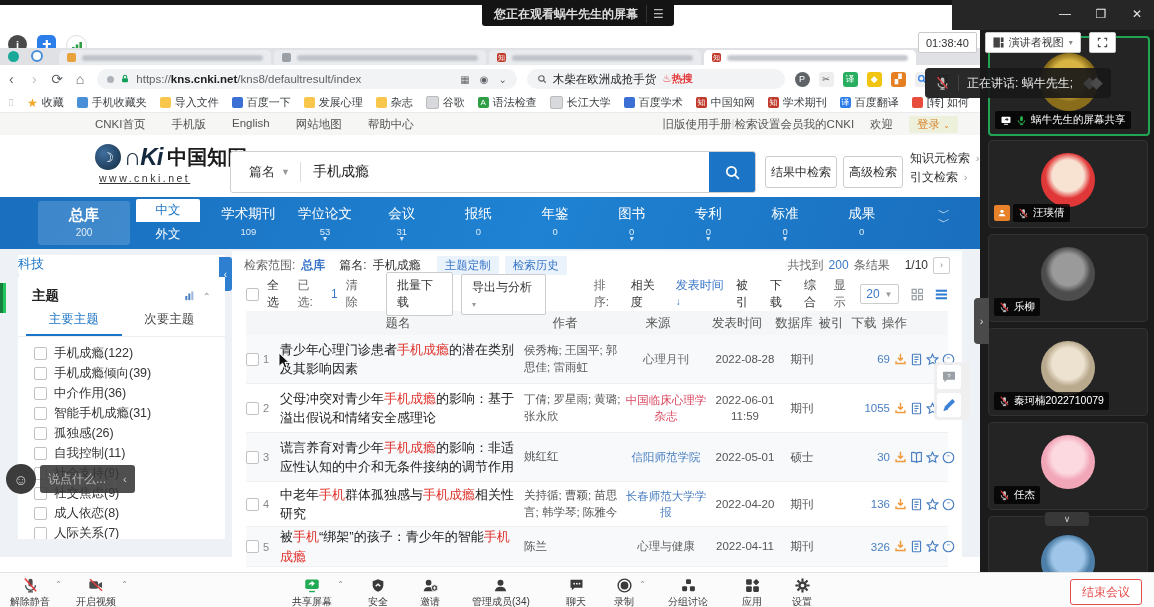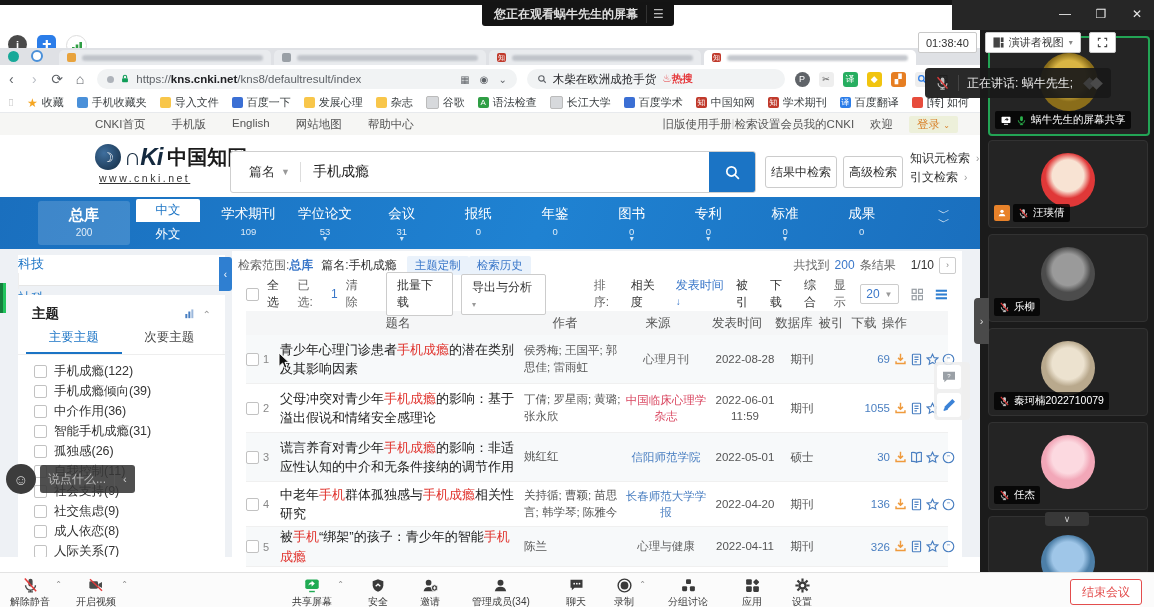--- a/index.html
+++ b/index.html
@@ -108,33 +108,33 @@
 
   #cnki-body{position:absolute;left:0;top:136px;width:980px;height:308px;background:#eef1f5;}
 
   
   #side-tabs{position:absolute;left:18px;top:6px;width:207px;height:30px;background:#fff;display:flex;
     align-items:flex-start;border-bottom:1px solid #e6e6e6;flex-direction:column;}
   #side-tabs div{flex:1;text-align:center;font-size:13px;color:#1b74c5;}
   #side-tabs .vd{flex:none;width:1px;height:16px;background:#eee;}
   #side-collapse{position:absolute;left:219px;top:8px;width:13px;height:34px;background:#2f7fd1;color:#fff;
     border-radius:0 3px 3px 0;display:flex;align-items:center;justify-content:center;font-size:10px;}
-  #topic-panel{position:absolute;left:18px;top:46px;width:207px;height:262px;background:#fff;overflow:hidden;}
+  #topic-panel{position:absolute;left:18px;top:28px;width:207px;height:262px;background:#fff;overflow:hidden;}
   #topic-head{display:flex;align-items:center;padding:10px 14px 6px 14px;}
   #topic-head .tt{font-size:13.5px;font-weight:bold;color:#222;flex:1;}
   #topic-head .ics{color:#999;font-size:10px;display:flex;gap:8px;align-items:center;}
   #topic-subtabs{display:flex;font-size:12.5px;border-bottom:1px solid #eee;padding:0 8px;}
   #topic-subtabs div{flex:1;text-align:center;padding-bottom:6px;color:#444;}
   #topic-subtabs .on{color:#1b74c5;border-bottom:2px solid #1b74c5;}
   .topic-item{display:flex;align-items:center;gap:7px;height:20px;padding-left:16px;font-size:12.5px;color:#333;}
   .cbx{width:11px;height:11px;border:1px solid #c2c2c2;border-radius:2px;background:#fff;flex:none;}
 
   
   #res{position:absolute;left:232px;top:2px;width:730px;height:306px;background:#fff;padding:0;}
-  #scope-row{display:flex;align-items:center;height:28px;padding:0 6px;font-size:12px;color:#666;gap:0;}
+  #scope-row{display:flex;align-items:center;height:28px;padding:0 12px;font-size:12px;color:#666;gap:6px;}
   #scope-row .blue{color:#3a77c9;font-weight:bold;}
   #scope-row .dark{color:#333;}
   .chip{background:#eaf2fb;color:#3a77c9;padding:2px 8px;border-radius:2px;font-size:11.5px;}
   #scope-row .right{margin-left:auto;display:flex;align-items:center;gap:5px;}
   #scope-row .n{color:#3a77c9;}
   .pg-btn{width:15px;height:15px;border:1px solid #ccc;border-radius:2px;display:flex;align-items:center;
     justify-content:center;font-size:9px;color:#888;}
   #tool-row{display:flex;align-items:center;height:30px;padding:0 14px;font-size:12px;color:#333;gap:8px;}
   #tool-row .gray{color:#666;}
   #tool-row .blue{color:#3a77c9;}

